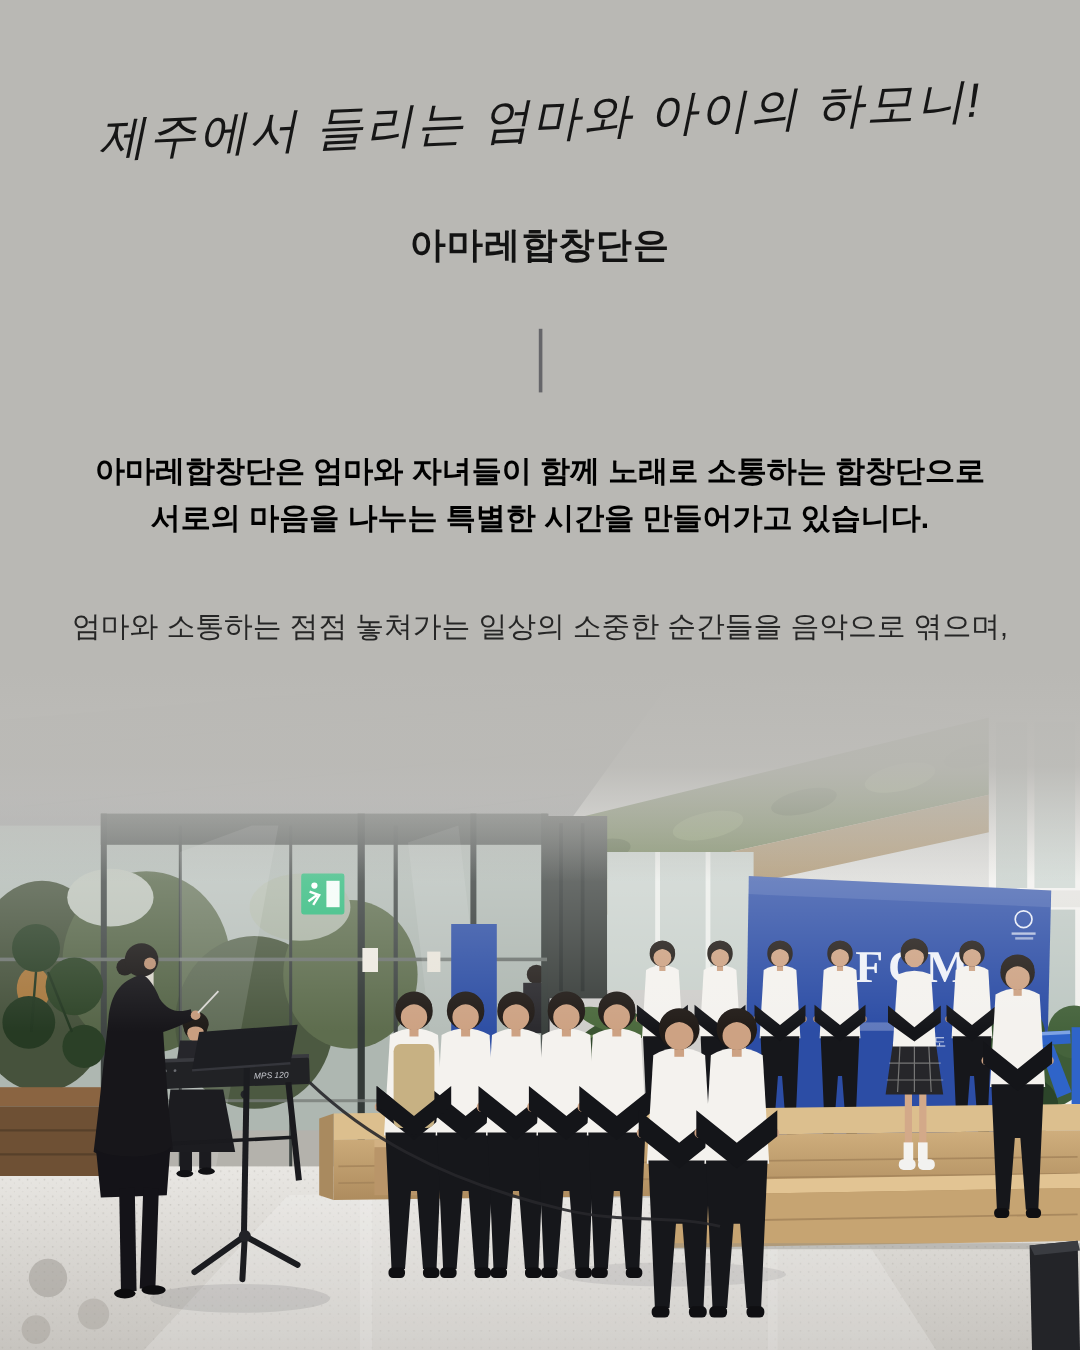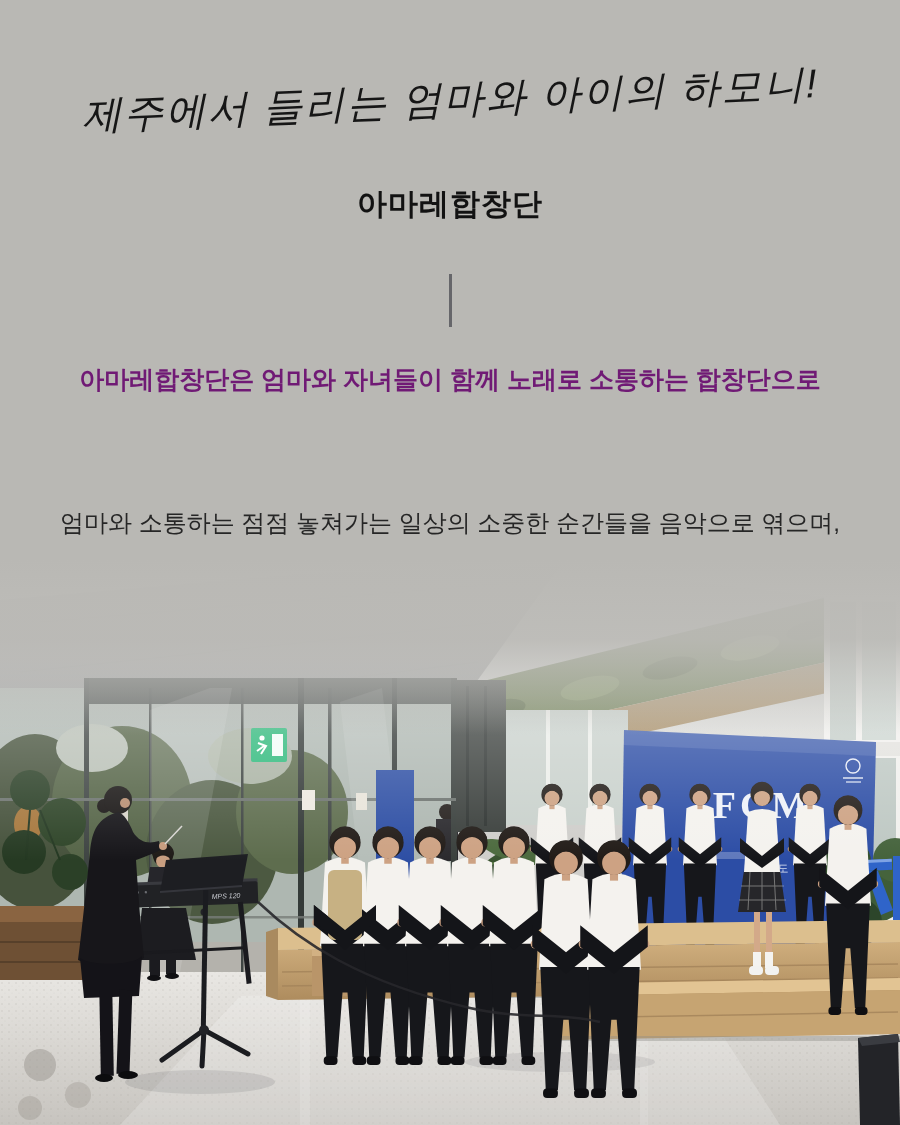--- a/index.html
+++ b/index.html
@@ -19,36 +19,37 @@
   .choir-name{
     position:absolute; top:184px; left:0; width:100%;
     text-align:center; font-size:30px; font-weight:700; color:#121212;
     letter-spacing:1px; z-index:2;
   }
   .v-divider{
     position:absolute; top:274px; left:449px; width:3px; height:53px;
     background:#66666a; z-index:2;
   }
   .para{ position:absolute; left:0; width:100%; text-align:center; z-index:2; }
-  .para-bold{ top:360px; font-size:25px; font-weight:700; line-height:39px; color:#701a75; }
+  .para-bold{ top:374px; font-size:25px; font-weight:700; line-height:39px; color:#000000; }
   .para-reg{ top:503px; font-size:24px; font-weight:400; line-height:40px; color:#262626; }
   .photo-wrap{ position:absolute; top:560px; left:0; width:900px; height:565px; z-index:1; }
   .banner-title-text{ font-family:"Liberation Serif", serif; font-weight:700; letter-spacing:4px; }
 </style>
 </head>
 <body>
 
 <div class="page">
 
   <div class="hand-title">제주에서 들리는 엄마와 아이의 하모니!</div>
-  <div class="choir-name">아마레합창단</div>
+  <div class="choir-name">아마레합창단은</div>
   <div class="v-divider"></div>
 
   <div class="para para-bold">
     <div>아마레합창단은 엄마와 자녀들이 함께 노래로 소통하는 합창단으로</div>
+    <div>서로의 마음을 나누는 특별한 시간을 만들어가고 있습니다.</div>
   </div>
 
   <div class="para para-reg">
     <div>엄마와 소통하는 점점 놓쳐가는 일상의 소중한 순간들을 음악으로 엮으며,</div>
   </div>
 
   <div class="photo-wrap">
   <svg width="900" height="565" viewBox="0 0 900 565" xmlns="http://www.w3.org/2000/svg">
     <defs>
       <linearGradient id="fadeG" x1="0" y1="0" x2="0" y2="1">

